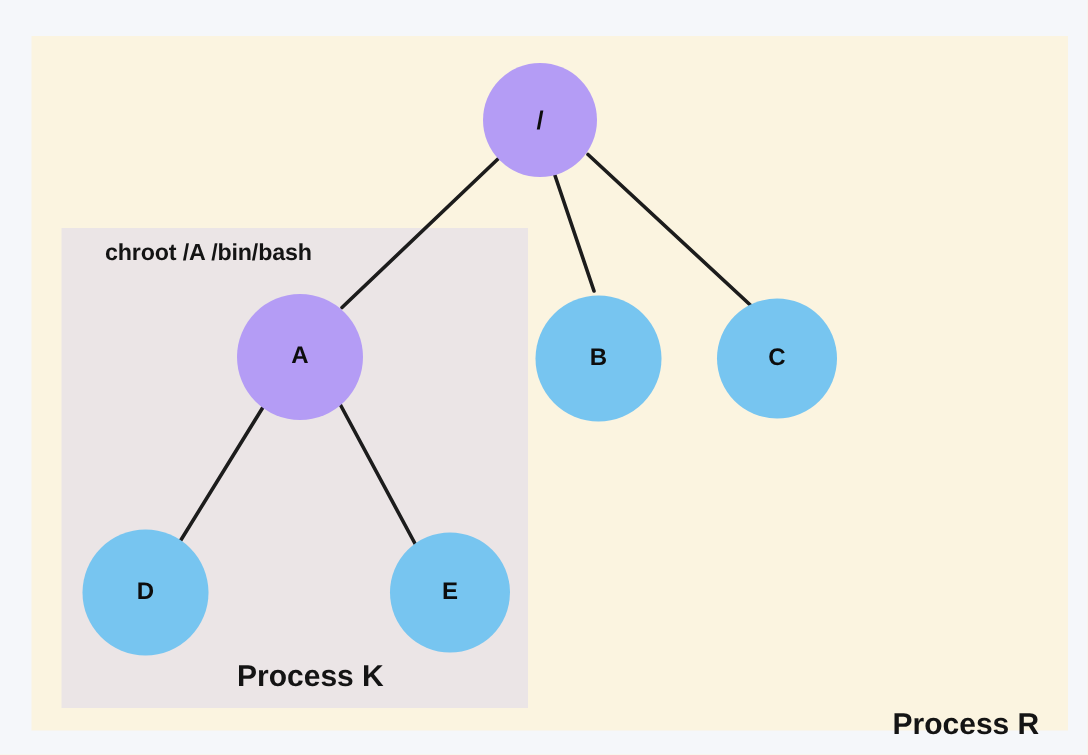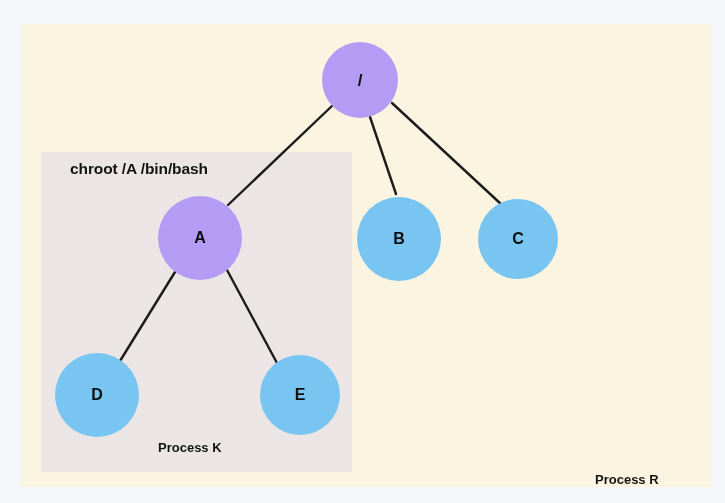--- a/index.html
+++ b/index.html
@@ -43,21 +43,21 @@
     top: 160px;
     font-size: 15.5px;
     font-weight: bold;
     color: #141414;
     letter-spacing: -0.1px;
     white-space: nowrap;
     margin-left: 20px;
   }
   .process-label {
     position: absolute;
-    font-size: 13px;
+    font-size: 20px;
     font-weight: bold;
     color: #141414;
     white-space: nowrap;
   }
   #process-k-label {
     left: 158px;
     top: 440px;
   }
   #process-r-label {
     left: 595px;

